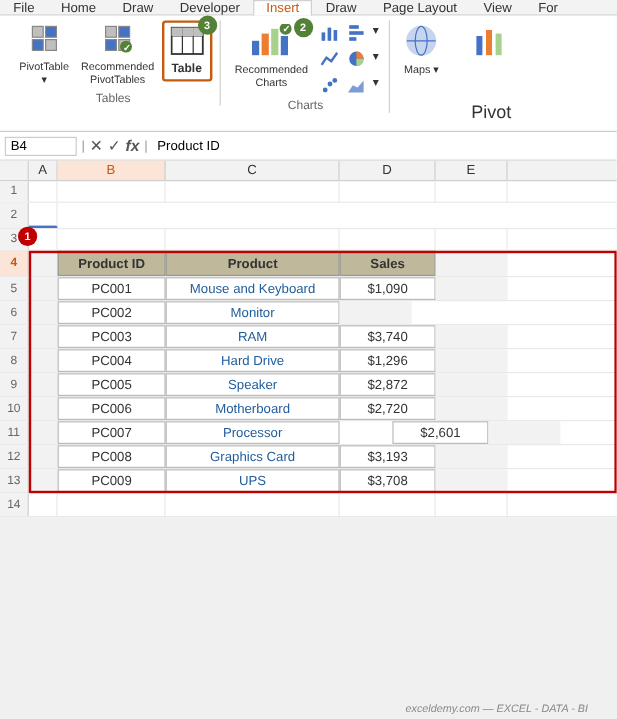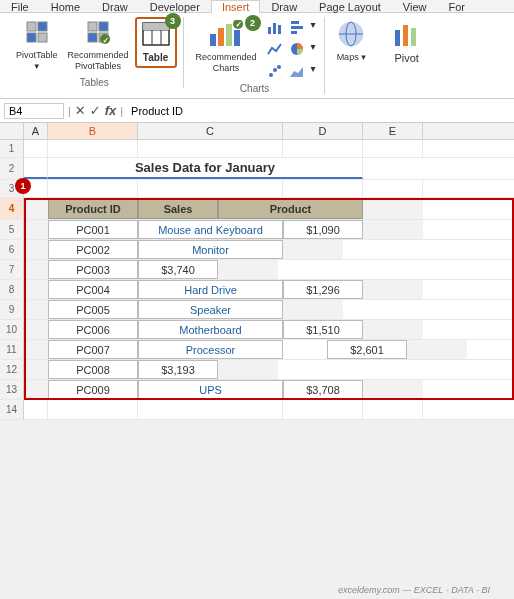--- a/index.html
+++ b/index.html
@@ -245,21 +245,21 @@
           <div style="font-size:9px;">Maps ▾</div>
         </div>
         <div class="ribbon-btn" style="flex-direction:column;">
           <div>
             <svg width="28" height="28" viewBox="0 0 28 28">
               <rect x="2" y="10" width="5" height="16" fill="#4472c4"></rect>
               <rect x="10" y="5" width="5" height="21" fill="#ed7d31"></rect>
               <rect x="18" y="8" width="5" height="18" fill="#a9d18e"></rect>
             </svg>
           </div>
-          <div style="font-size:11px;">Pivot</div>
+          <div style="font-size:15px;margin-top:32px;">Pivot</div>
         </div>
       </div>
     </div>
   </div>
 </div>
 
 <div class="formula-bar">
   <div class="cell-ref">B4</div>
   <div class="formula-divider">|</div>
   <div class="formula-icons">
@@ -289,21 +289,20 @@
       <div class="ss-cell col-a-cell"></div>
       <div class="ss-cell col-b-cell"></div>
       <div class="ss-cell col-c-cell"></div>
       <div class="ss-cell col-d-cell"></div>
       <div class="ss-cell col-e-cell"></div>
     </div>
 
     <div class="ss-row title-row" style="height:22px;">
       <div class="row-num">2</div>
       <div class="ss-cell col-a-cell"></div>
-      <div class="ss-cell" style="width:315px;font-weight:bold;font-size:13px;justify-content:center;border-bottom:2px solid #4472c4;">Sales Data for January</div>
     </div>
 
     <div class="ss-row" style="height:18px;position:relative;">
       <div class="row-num" style="position:relative;">
         3
         <div style="position:absolute;top:-2px;right:-8px;width:16px;height:16px;border-radius:50%;background:#c00000;color:white;font-size:9px;font-weight:bold;display:flex;align-items:center;justify-content:center;z-index:10;">1</div>
       </div>
       <div class="ss-cell col-a-cell"></div>
       <div class="ss-cell col-b-cell"></div>
       <div class="ss-cell col-c-cell"></div>
@@ -311,22 +310,22 @@
       <div class="ss-cell col-e-cell"></div>
     </div>
 
     <div style="position:relative;">
       <div style="position:absolute;top:0;left:24px;right:0;bottom:0;border:2px solid #c00000;pointer-events:none;z-index:5;"></div>
 
       <div class="ss-row header-row" style="height:22px;">
         <div class="row-num active-row">4</div>
         <div class="ss-cell col-a-cell" style="background:#f2f2f2;border:none;"></div>
         <div class="ss-cell col-b-cell" style="background:#c0b89b;border:1px solid #999;font-weight:bold;justify-content:center;">Product ID</div>
+        <div class="ss-cell col-c-cell" style="background:#c0b89b;border:1px solid #999;font-weight:bold;justify-content:center;">Product</div>
         <div class="ss-cell col-d-cell" style="background:#c0b89b;border:1px solid #999;font-weight:bold;justify-content:center;">Sales</div>
-        <div class="ss-cell col-c-cell" style="background:#c0b89b;border:1px solid #999;font-weight:bold;justify-content:center;">Product</div>
         <div class="ss-cell col-e-cell" style="background:#f2f2f2;border:none;"></div>
       </div>
 
       <div class="ss-row data-row" style="height:20px;">
         <div class="row-num">5</div>
         <div class="ss-cell col-a-cell" style="background:#f2f2f2;border:none;"></div>
         <div class="ss-cell col-b-cell" style="color:#333;justify-content:center;border:1px solid #bbb;">PC001</div>
         <div class="ss-cell col-c-cell" style="color:#1f5c9e;justify-content:center;border:1px solid #bbb;">Mouse and Keyboard</div>
         <div class="ss-cell col-d-cell" style="color:#333;justify-content:center;border:1px solid #bbb;">$1,090</div>
         <div class="ss-cell col-e-cell" style="background:#f2f2f2;border:none;"></div>
@@ -335,58 +334,61 @@
         <div class="row-num">6</div>
         <div class="ss-cell col-a-cell" style="background:#f2f2f2;border:none;"></div>
         <div class="ss-cell col-b-cell" style="color:#333;justify-content:center;border:1px solid #bbb;">PC002</div>
         <div class="ss-cell col-c-cell" style="color:#1f5c9e;justify-content:center;border:1px solid #bbb;">Monitor</div>
         <div class="ss-cell col-e-cell" style="background:#f2f2f2;border:none;"></div>
       </div>
       <div class="ss-row data-row" style="height:20px;">
         <div class="row-num">7</div>
         <div class="ss-cell col-a-cell" style="background:#f2f2f2;border:none;"></div>
         <div class="ss-cell col-b-cell" style="color:#333;justify-content:center;border:1px solid #bbb;">PC003</div>
+        <div class="ss-cell col-c-cell" style="color:#1f5c9e;justify-content:center;border:1px solid #bbb;">RAM</div>
         <div class="ss-cell col-d-cell" style="color:#333;justify-content:center;border:1px solid #bbb;">$3,740</div>
         <div class="ss-cell col-e-cell" style="background:#f2f2f2;border:none;"></div>
       </div>
       <div class="ss-row data-row" style="height:20px;">
         <div class="row-num">8</div>
         <div class="ss-cell col-a-cell" style="background:#f2f2f2;border:none;"></div>
         <div class="ss-cell col-b-cell" style="color:#333;justify-content:center;border:1px solid #bbb;">PC004</div>
         <div class="ss-cell col-c-cell" style="color:#1f5c9e;justify-content:center;border:1px solid #bbb;">Hard Drive</div>
         <div class="ss-cell col-d-cell" style="color:#333;justify-content:center;border:1px solid #bbb;">$1,296</div>
         <div class="ss-cell col-e-cell" style="background:#f2f2f2;border:none;"></div>
       </div>
       <div class="ss-row data-row" style="height:20px;">
         <div class="row-num">9</div>
         <div class="ss-cell col-a-cell" style="background:#f2f2f2;border:none;"></div>
         <div class="ss-cell col-b-cell" style="color:#333;justify-content:center;border:1px solid #bbb;">PC005</div>
         <div class="ss-cell col-c-cell" style="color:#1f5c9e;justify-content:center;border:1px solid #bbb;">Speaker</div>
+        <div class="ss-cell col-d-cell" style="color:#333;justify-content:center;border:1px solid #bbb;">$2,872</div>
         <div class="ss-cell col-e-cell" style="background:#f2f2f2;border:none;"></div>
       </div>
       <div class="ss-row data-row" style="height:20px;">
         <div class="row-num">10</div>
         <div class="ss-cell col-a-cell" style="background:#f2f2f2;border:none;"></div>
         <div class="ss-cell col-b-cell" style="color:#333;justify-content:center;border:1px solid #bbb;">PC006</div>
         <div class="ss-cell col-c-cell" style="color:#1f5c9e;justify-content:center;border:1px solid #bbb;">Motherboard</div>
-        <div class="ss-cell col-d-cell" style="color:#333;justify-content:center;border:1px solid #bbb;">$1,510</div>
+        <div class="ss-cell col-d-cell" style="color:#333;justify-content:center;border:1px solid #bbb;">$2,720</div>
         <div class="ss-cell col-e-cell" style="background:#f2f2f2;border:none;"></div>
       </div>
       <div class="ss-row data-row" style="height:20px;">
         <div class="row-num">11</div>
         <div class="ss-cell col-a-cell" style="background:#f2f2f2;border:none;"></div>
         <div class="ss-cell col-b-cell" style="color:#333;justify-content:center;border:1px solid #bbb;">PC007</div>
         <div class="ss-cell col-c-cell" style="color:#1f5c9e;justify-content:center;border:1px solid #bbb;">Processor</div>
         <div class="ss-cell col-d-cell" style="color:#333;justify-content:center;border:1px solid #bbb;margin-left:44px;">$2,601</div>
         <div class="ss-cell col-e-cell" style="background:#f2f2f2;border:none;"></div>
       </div>
       <div class="ss-row data-row" style="height:20px;">
         <div class="row-num">12</div>
         <div class="ss-cell col-a-cell" style="background:#f2f2f2;border:none;"></div>
         <div class="ss-cell col-b-cell" style="color:#333;justify-content:center;border:1px solid #bbb;">PC008</div>
+        <div class="ss-cell col-c-cell" style="color:#1f5c9e;justify-content:center;border:1px solid #bbb;">Graphics Card</div>
         <div class="ss-cell col-d-cell" style="color:#333;justify-content:center;border:1px solid #bbb;">$3,193</div>
         <div class="ss-cell col-e-cell" style="background:#f2f2f2;border:none;"></div>
       </div>
       <div class="ss-row data-row" style="height:20px;">
         <div class="row-num">13</div>
         <div class="ss-cell col-a-cell" style="background:#f2f2f2;border:none;"></div>
         <div class="ss-cell col-b-cell" style="color:#333;justify-content:center;border:1px solid #bbb;">PC009</div>
         <div class="ss-cell col-c-cell" style="color:#1f5c9e;justify-content:center;border:1px solid #bbb;">UPS</div>
         <div class="ss-cell col-d-cell" style="color:#333;justify-content:center;border:1px solid #bbb;">$3,708</div>
         <div class="ss-cell col-e-cell" style="background:#f2f2f2;border:none;"></div>

